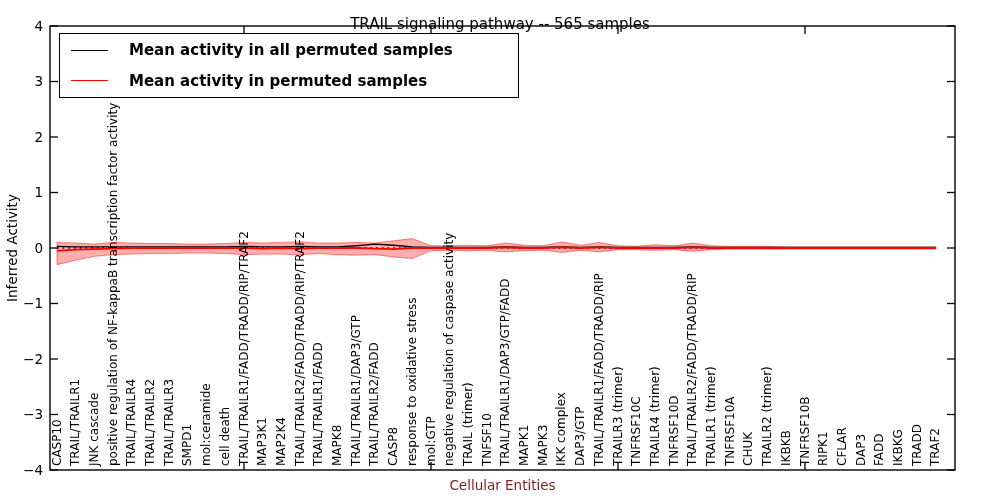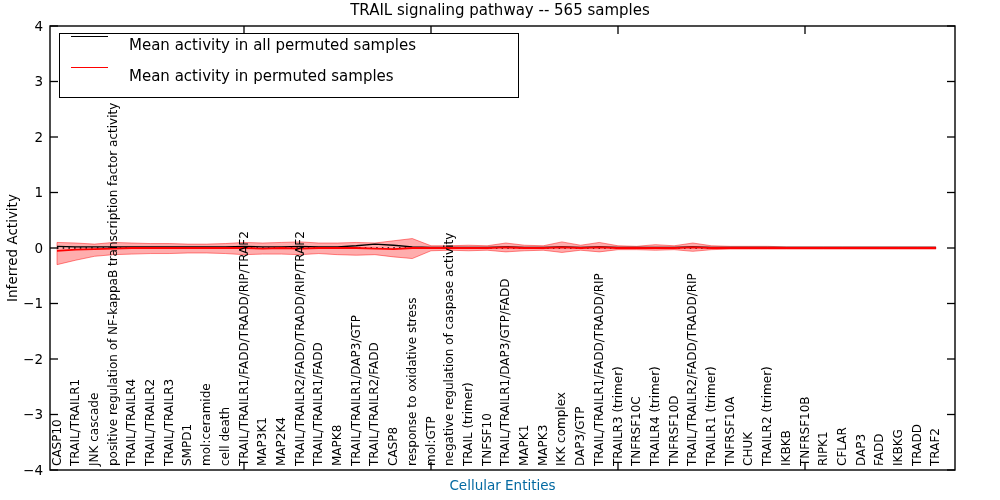--- a/index.html
+++ b/index.html
@@ -2,41 +2,41 @@
 <html><head>
 <meta charset="utf-8">
 <style>
   html,body{margin:0;padding:0;background:#ffffff;}
   .figure{
     position:relative;width:1000px;height:500px;background:#ffffff;
     font-family:"DejaVu Sans","Liberation Sans",sans-serif;color:#000;
     overflow:hidden;
   }
   .title{
-    position:absolute;top:1px;left:0;width:1000px;text-align:center;
+    position:absolute;top:15px;left:0;width:1000px;text-align:center;
     font-size:15px;color:#000;
   }
   .xlabel{
     position:absolute;top:477px;left:50px;width:905px;text-align:center;
-    font-size:13.5px;color:#0369a1;
+    font-size:13.5px;color:#7f1d1d;
   }
   .ylabel{
     position:absolute;top:248px;left:4px;white-space:nowrap;
     transform:rotate(-90deg) translateX(-50%);transform-origin:0 0;
     font-size:13.5px;color:#000;
   }
   svg.plot{position:absolute;top:0;left:0;}
   svg.plot text{font-family:"DejaVu Sans","Liberation Sans",sans-serif;fill:#000;}
   .legend{
     position:absolute;left:59px;top:33px;width:460px;height:65px;
     background:#ffffff;border:1.6px solid #000;box-sizing:border-box;
     display:flex;flex-direction:column;justify-content:space-evenly;
     z-index:5;
   }
-  .legend-entry{display:flex;align-items:flex-start;padding-left:11px;height:28px;}
+  .legend-entry{display:flex;align-items:center;padding-left:11px;height:28px;font-weight:bold;}
   .legend-line{display:inline-block;width:37px;height:0;border-top:1.6px solid #000;margin-right:21px;flex:0 0 auto;}
   .legend-label{font-size:15px;white-space:nowrap;}
 </style>
 </head>
 <body>
 
 <div class="figure">
 
   <svg class="plot" id="plot-svg" width="1000" height="500" viewBox="0 0 1000 500">
       <polygon points="57,242.45 75.7,243.005 94.4,244.115 113.1,242.45 131.8,243.005 150.5,243.56 169.2,243.56 187.9,244.115 206.6,244.115 225.29999999999998,243.56 244,242.45 262.7,243.005 281.4,242.45 300.1,241.895 318.8,243.005 337.5,243.005 356.2,242.45 374.9,243.005 393.59999999999997,240.785 412.3,238.565 431,245.78 449.7,245.78 468.4,245.225 487.09999999999997,245.78 505.79999999999995,243.005 524.5,245.225 543.2,245.78 561.9,241.895 580.6,245.225 599.3,242.45 618,245.78 636.6999999999999,246.335 655.4,244.67 674.1,245.78 692.8,243.005 711.5,245.78 730.1999999999999,246.335 748.9,246.335 767.6,246.335 786.3,246.89 805,246.89 823.6999999999999,246.89 842.4,246.89 861.1,246.89 879.8,246.89 898.5,246.89 917.1999999999999,246.89 935.9,246.89 935.9,249.11 917.1999999999999,249.11 898.5,249.11 879.8,249.11 861.1,249.11 842.4,249.11 823.6999999999999,249.11 805,249.11 786.3,249.11 767.6,249.11 748.9,249.11 730.1999999999999,249.11 711.5,249.665 692.8,251.33 674.1,249.665 655.4,250.22 636.6999999999999,249.665 618,249.665 599.3,251.885 580.6,250.22 561.9,252.44 543.2,250.22 524.5,250.775 505.79999999999995,251.885 487.09999999999997,250.22 468.4,250.775 449.7,250.22 431,250.775 412.3,258.545 393.59999999999997,256.88 374.9,254.66 356.2,255.215 337.5,254.66 318.8,253.55 300.1,254.66 281.4,254.105 262.7,254.105 244,254.66 225.29999999999998,253.55 206.6,252.995 187.9,252.995 169.2,253.55 150.5,253.55 131.8,254.105 113.1,254.66 94.4,256.325 75.7,260.21 57,264.65" fill="#ff0000" fill-opacity="0.32" stroke="#ff0000" stroke-opacity="0.45" stroke-width="1"></polygon>

